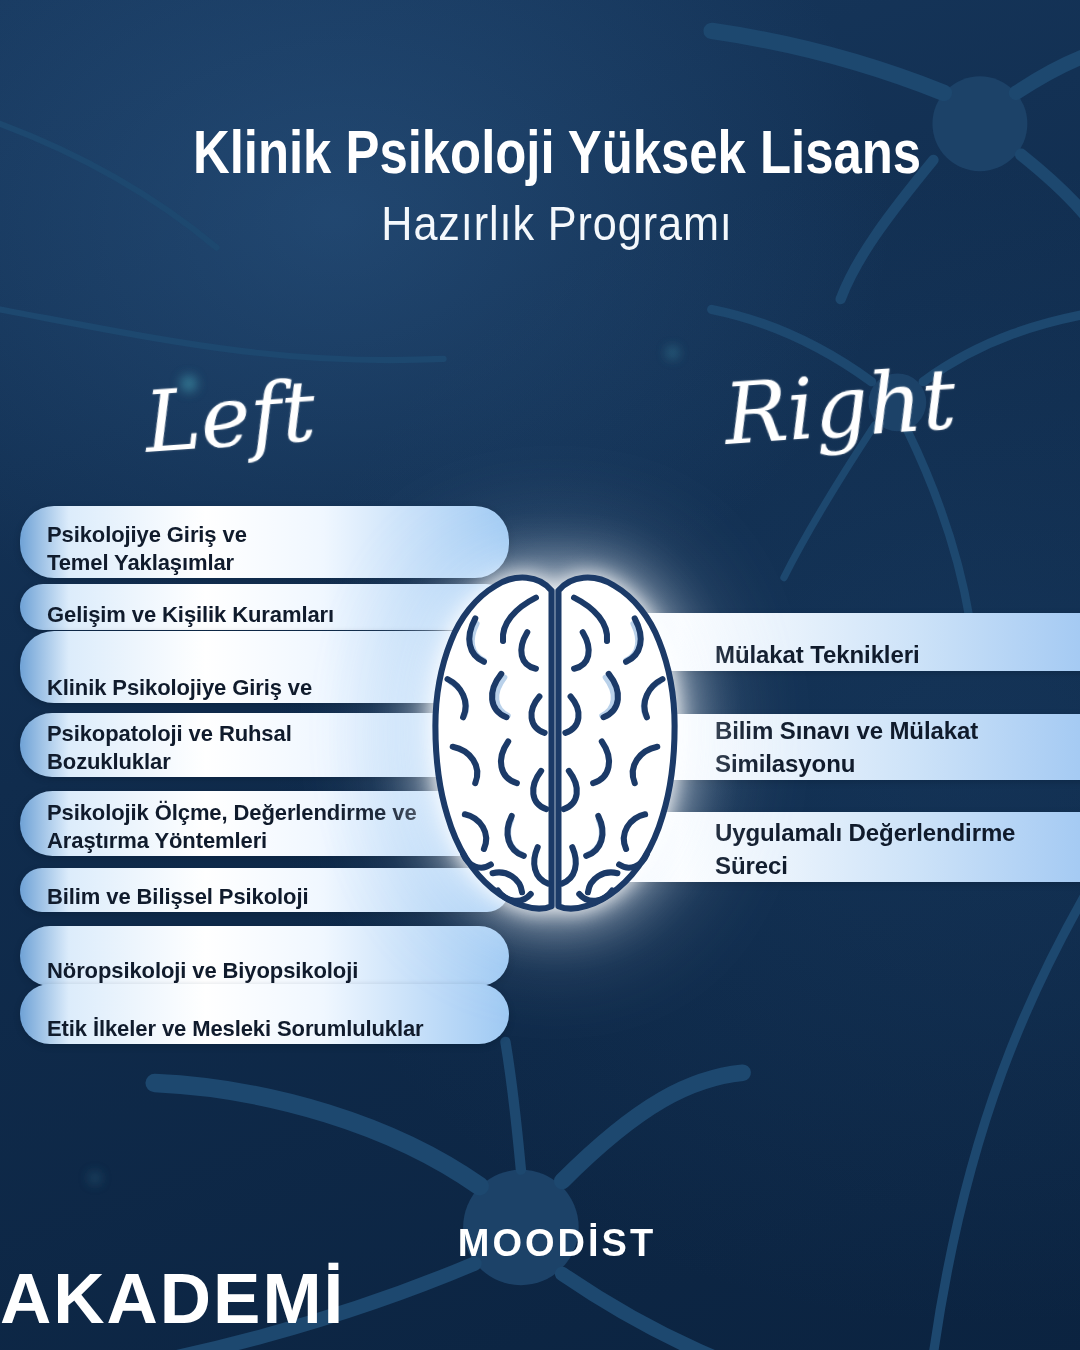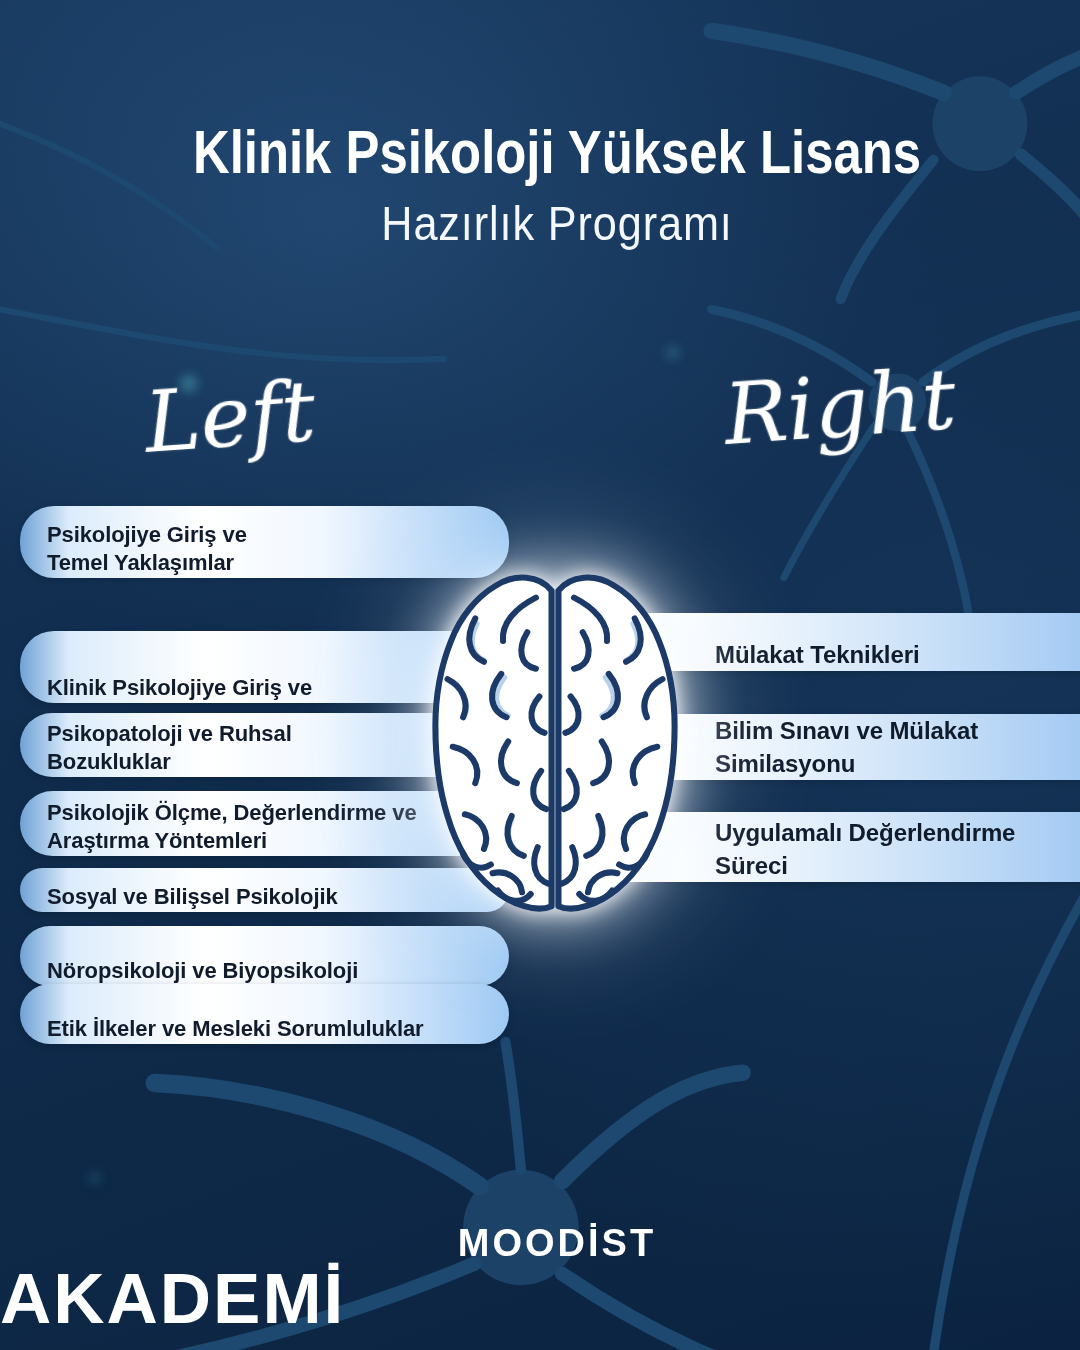--- a/index.html
+++ b/index.html
@@ -102,33 +102,36 @@
   <div class="title1">Klinik Psikoloji Yüksek Lisans</div>
   <div class="title2">Hazırlık Programı</div>
 
   <div class="script script-left">Left</div>
   <div class="script script-right">Right</div>
 
   <div class="pill pill-left" style="top:506px;height:72px">
     <span>Psikolojiye Giriş ve</span>
     <span>Temel Yaklaşımlar</span>
   </div>
+  <div class="pill pill-left" style="top:584px;height:46px">
+    <span>Gelişim ve Kişilik Kuramları</span>
+  </div>
   <div class="pill pill-left" style="top:631px;height:72px">
     <span>Klinik Psikolojiye Giriş ve</span>
   </div>
   <div class="pill pill-left" style="top:713px;height:64px">
     <span>Psikopatoloji ve Ruhsal</span>
     <span>Bozukluklar</span>
   </div>
   <div class="pill pill-left" style="top:791px;height:65px">
     <span>Psikolojik Ölçme, Değerlendirme ve</span>
     <span>Araştırma Yöntemleri</span>
   </div>
   <div class="pill pill-left" style="top:868px;height:44px">
-    <span>Sosyal ve Bilişsel Psikolojik</span>
+    <span>Bilim ve Bilişsel Psikoloji</span>
   </div>
   <div class="pill pill-left" style="top:926px;height:60px">
     <span>Nöropsikoloji ve Biyopsikoloji</span>
   </div>
   <div class="pill pill-left" style="top:984px;height:60px">
     <span>Etik İlkeler ve Mesleki Sorumluluklar</span>
   </div>
 
   <div class="pill pill-right" style="top:613px;height:58px">
     <span>Mülakat Teknikleri</span>

